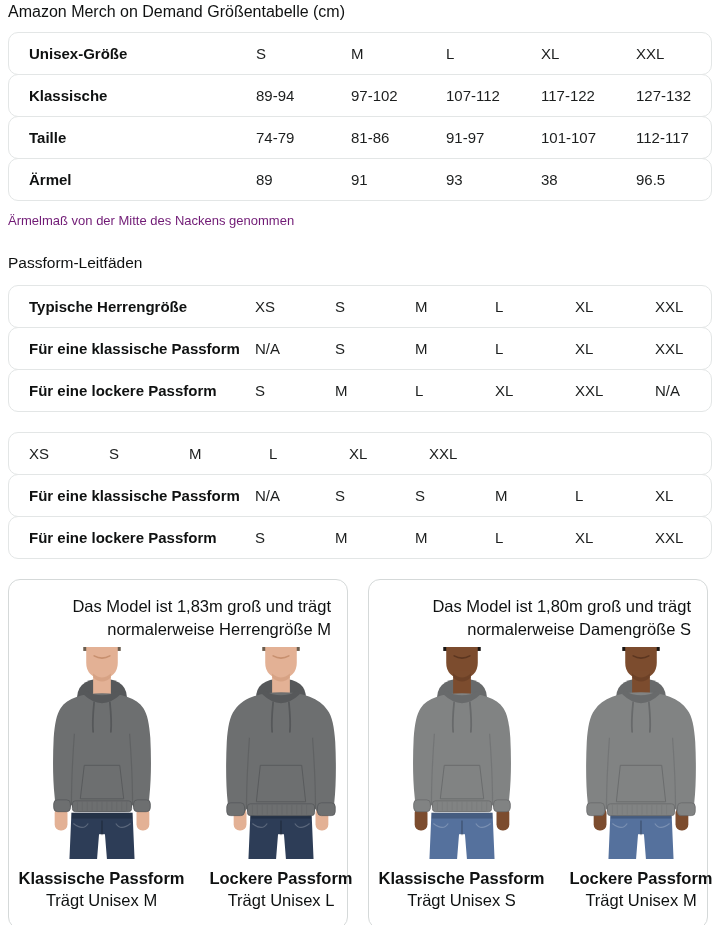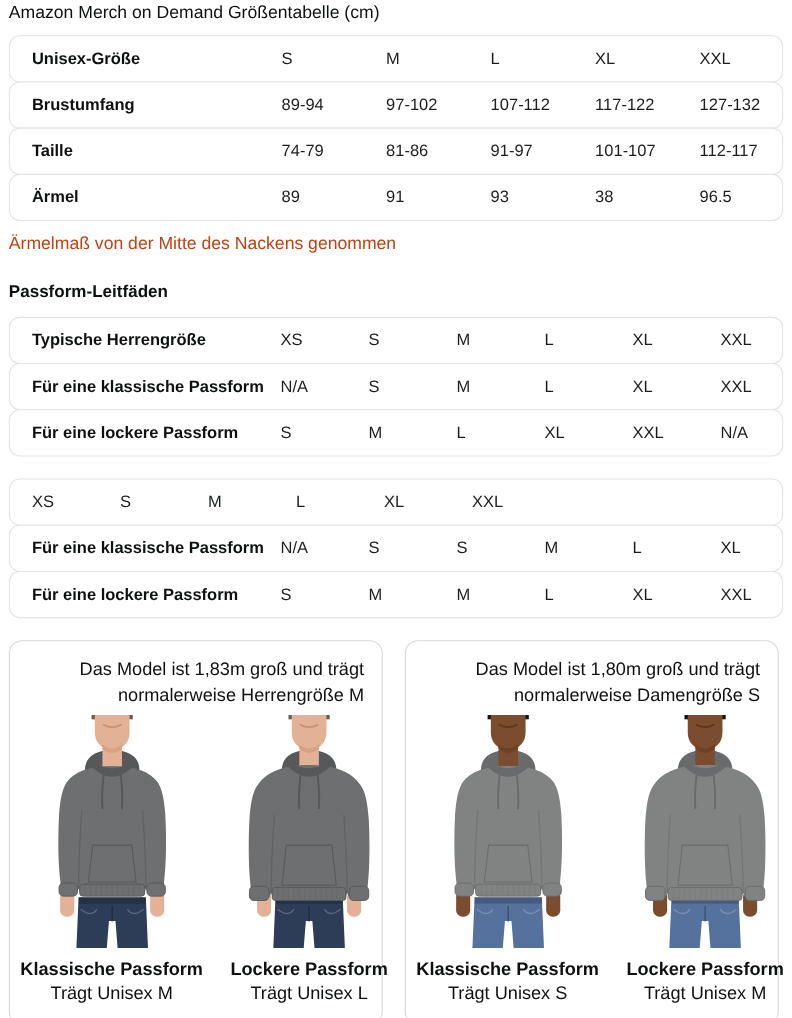--- a/index.html
+++ b/index.html
@@ -22,22 +22,22 @@
     border-radius:10px; margin-top:-1px; padding-left:20px;
   }
   .trow:first-child { margin-top:0; }
   .tlabel { font-weight:700; font-size:15px; flex:0 0 227px; }
   .tcell  { font-size:15px; color:#1c1e1e; }
   .tbl-unisex .tcell { flex:0 0 95px; }
   .tbl-fit   .tlabel { flex:0 0 226px; }
   .tbl-fit   .tcell  { flex:0 0 80px; }
   .tcell:last-child { flex:1 1 auto; }
 
-  .note { font-size:16px; margin:12px 0 0 0; color:#c2410c; }
-  h2.fit-title { font-size:15.5px; font-weight:700; margin:26px 0 13px 0; }
+  .note { font-size:13px; margin:12px 0 0 0; color:#701a75; }
+  h2.fit-title { font-size:15.5px; font-weight:400; margin:26px 0 13px 0; }
   .tbl-fit { margin-bottom:20px; }
 
   
   .cards { display:flex; gap:20px; margin-top:18px; }
   .card {
     flex:0 0 340px; box-sizing:border-box; width:340px; height:350px;
     border:1px solid var(--card_border, #d5d9d9); border-radius:12px;
     padding:15px 16px 12px 16px; background:#fff;
   }
   .card-heading { font-size:16.5px; line-height:1.4; margin:0 0 6px 16px;text-align:right; }
@@ -131,21 +131,21 @@
   <section class="tbl tbl-unisex">
     <div class="trow">
       <div class="tlabel">Unisex-Größe</div>
       <div class="tcell">S</div>
       <div class="tcell">M</div>
       <div class="tcell">L</div>
       <div class="tcell">XL</div>
       <div class="tcell">XXL</div>
     </div>
     <div class="trow">
-      <div class="tlabel">Brustumfang</div>
+      <div class="tlabel">Klassische</div>
       <div class="tcell">89-94</div>
       <div class="tcell">97-102</div>
       <div class="tcell">107-112</div>
       <div class="tcell">117-122</div>
       <div class="tcell">127-132</div>
     </div>
     <div class="trow">
       <div class="tlabel">Taille</div>
       <div class="tcell">74-79</div>
       <div class="tcell">81-86</div>

